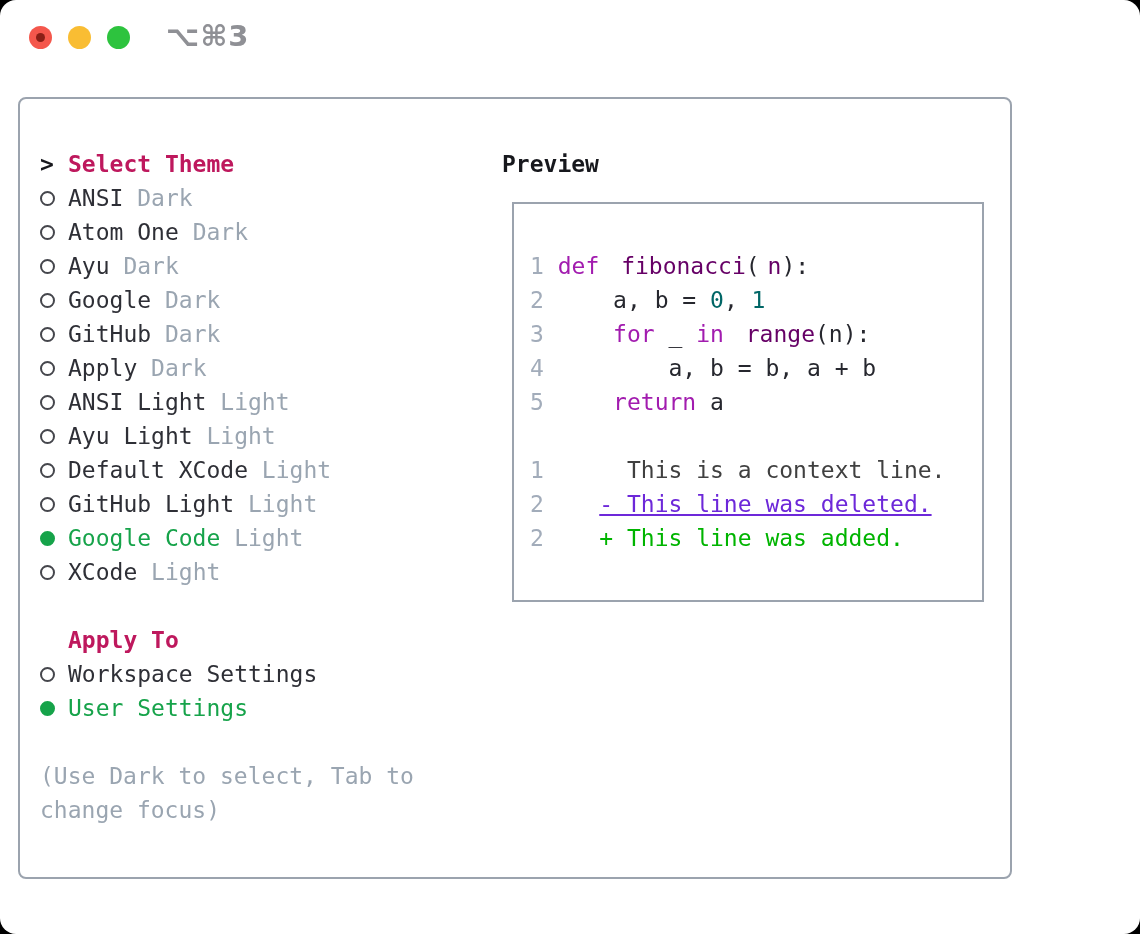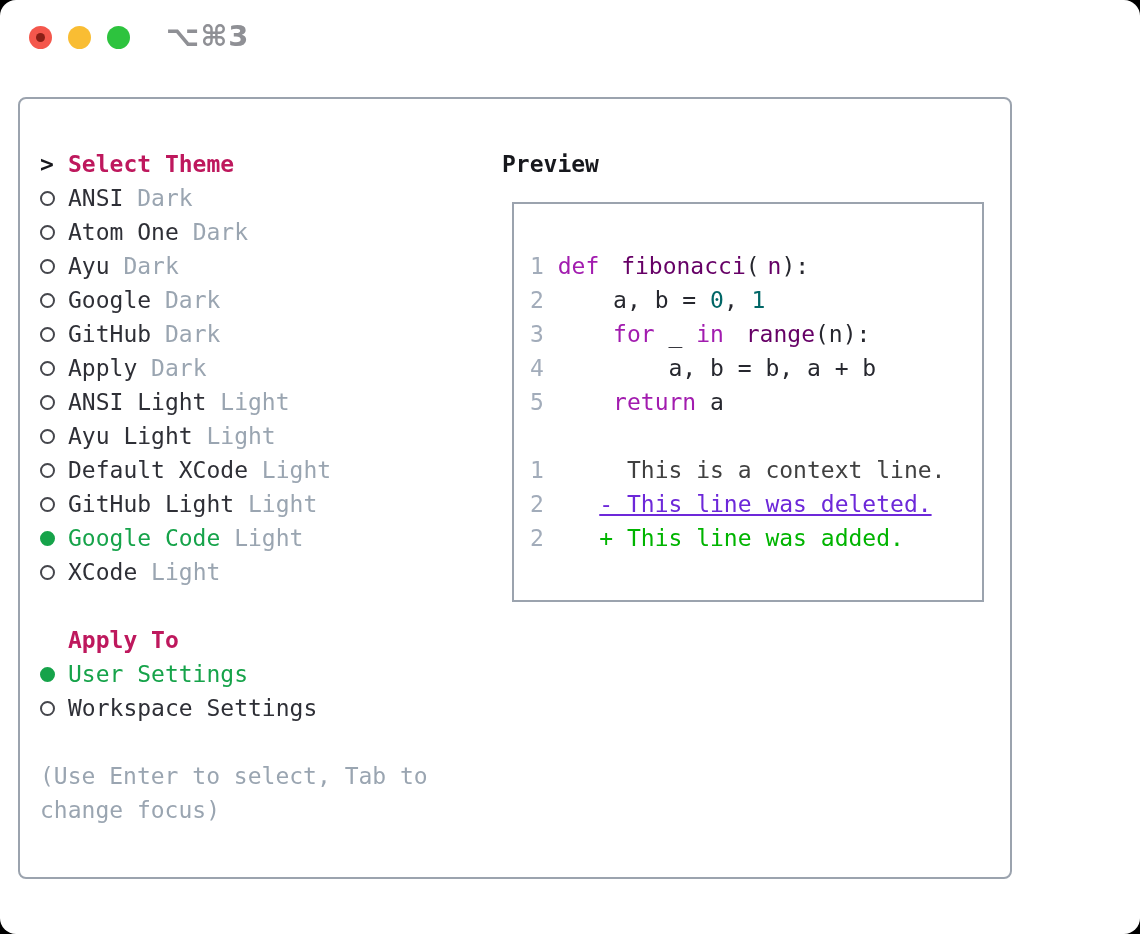--- a/index.html
+++ b/index.html
@@ -89,27 +89,27 @@
         </div>
 
       <div class="spacer"></div>
 
       <div class="row">
         <span class="marker"></span>
         <span class="hdr">Apply To</span>
       </div>
 
       <div>
+          <div class="row"><span class="marker"><span class="circle"></span></span><span>Workspace Settings</span></div>
           <div class="row"><span class="marker"><span class="circle filled"></span></span><span class="sel">User Settings</span></div>
-          <div class="row"><span class="marker"><span class="circle"></span></span><span>Workspace Settings</span></div>
         </div>
 
       <div class="spacer"></div>
 
-      <div class="hint">(Use Enter to select, Tab to change focus)</div>
+      <div class="hint">(Use Dark to select, Tab to change focus)</div>
     </div>
 
     <div class="preview-header">Preview</div>
 
     <div class="preview-box">
       <div class="code"><div class="cline"><span class="lnum">1</span><span class="tk-pl"> </span><span class="tk-kw">def</span><span class="tk-pl"> </span><span class="tk-fn">fibonacci</span><span class="tk-pl">(</span><span class="tk-fn">n</span><span class="tk-pl">):</span></div><div class="cline"><span class="lnum">2</span><span class="tk-pl">     a, b = </span><span class="tk-lit">0</span><span class="tk-pl">, </span><span class="tk-lit">1</span></div><div class="cline"><span class="lnum">3</span><span class="tk-pl">     </span><span class="tk-kw">for</span><span class="tk-pl"> _ </span><span class="tk-kw">in</span><span class="tk-pl"> </span><span class="tk-fn">range</span><span class="tk-pl">(n):</span></div><div class="cline"><span class="lnum">4</span><span class="tk-pl">         a, b = b, a + b</span></div><div class="cline"><span class="lnum">5</span><span class="tk-pl">     </span><span class="tk-kw">return</span><span class="tk-pl"> a</span></div><div class="cline"><span class="lnum"></span></div><div class="cline"><span class="lnum">1</span><span class="tk-ctx">      This is a context line.</span></div><div class="cline"><span class="lnum">2</span><span class="tk-pl">    </span><span class="tk-del">- This line was deleted.</span></div><div class="cline"><span class="lnum">2</span><span class="tk-pl">    </span><span class="tk-add">+ This line was added.</span></div></div>
     </div>
 
   </div>
 </div>

